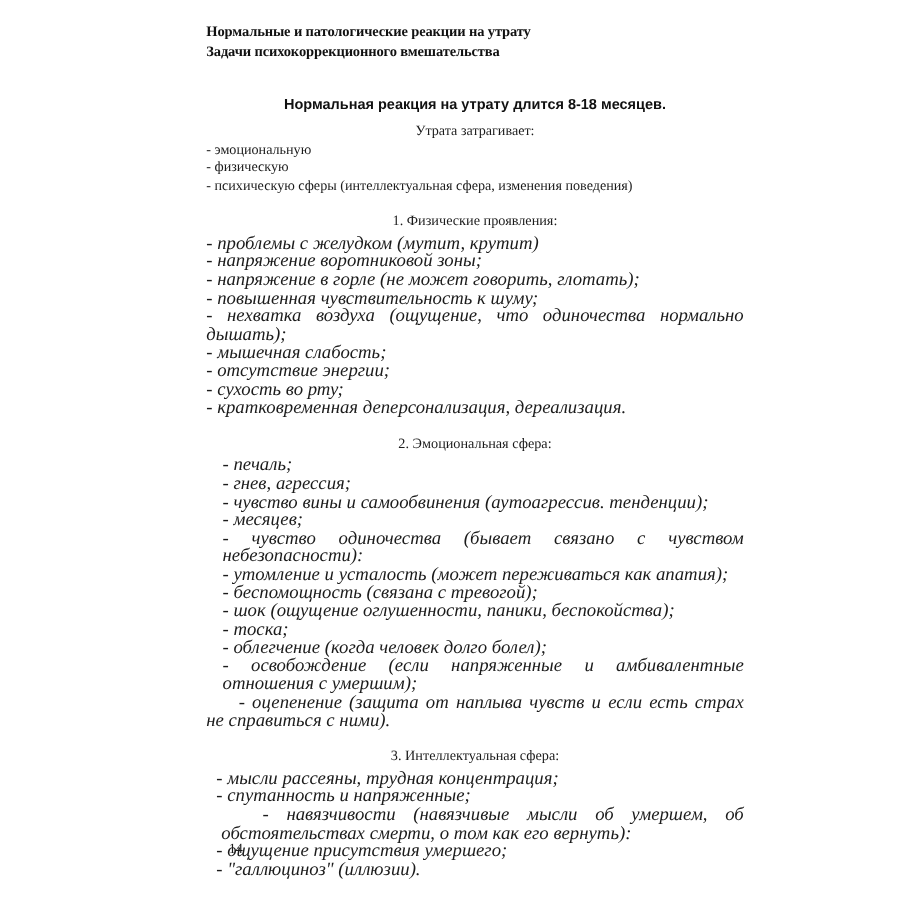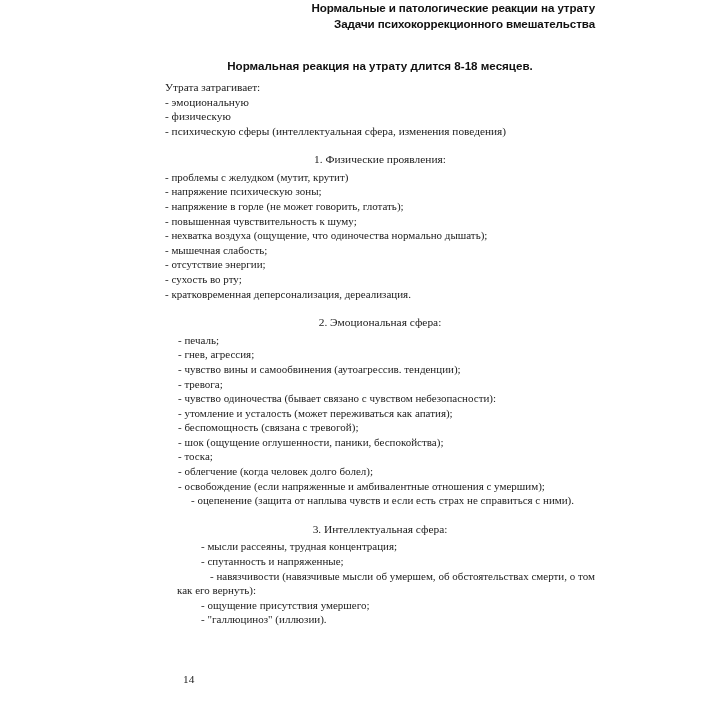--- a/index.html
+++ b/index.html
@@ -28,77 +28,79 @@
 
   .content {
     position: absolute;
     left: 165px;
     top: 0;
     width: 430px;
   }
 
   
   .doc-title {
-    text-align: right;
-    font-family: Liberation Sans, sans-serif;
+    text-align: left;
+    font-family: Liberation Serif, serif;
     font-weight: bold;
     font-size: 11.6px;
     line-height: 15.5px;
     letter-spacing: -0.1px;
     color: #111111;
+    margin-top: 18px;
   }
   .doc-title .line-1 { display: block; }
   .doc-title .line-2 { display: block; }
 
   .subtitle {
     text-align: center;
     font-family: "Liberation Sans", "DejaVu Sans", sans-serif;
     font-weight: bold;
     font-size: 11.6px;
     line-height: 15px;
     color: #111111;
     margin-top: 27px;
   }
 
   
   .lead {
     margin-top: 7px;
     font-size: 11.3px;
     line-height: 14.6px;
   }
-  .lead .lead-head { display: block; }
+  .lead .lead-head { display: block; text-align: center; }
   .lead .lead-item { display: block; }
 
   
   .section-heading {
     text-align: center;
     font-family: "Liberation Serif", "DejaVu Serif", serif;
     font-weight: normal;
     font-size: 11.4px;
     line-height: 14.5px;
     margin-top: 14px;
     margin-bottom: 3px;
   }
 
   
   .items {
-    font-size: 11px;
+    font-size: 15px;
     line-height: 14.6px;
+    font-style: italic;
   }
   .item {
     display: block;
     text-align: justify;
     text-justify: inter-word;
   }
   
   .indent-0 .item { margin-left: 0px; text-indent: 0px; }
   
   .indent-1 .item { margin-left: 13px; text-indent: 0px; }
   
-  .indent-2 .item { margin-left: 36px; text-indent: 0px; }
+  .indent-2 .item { margin-left: 8px; text-indent: 0px; }
 
   
   .item.wrap {
     margin-left: 0px;
     text-indent: 26px;
   }
   .indent-1 .item.wrap { margin-left: 0px; text-indent: 26px; }
   .indent-2 .item.wrap { margin-left: 12px; text-indent: 33px; }
 
   
@@ -127,36 +129,36 @@
     <div class="lead">
       <span class="lead-head">Утрата затрагивает:</span>
       <span class="lead-item">- эмоциональную</span>
       <span class="lead-item">- физическую</span>
       <span class="lead-item">- психическую сферы (интеллектуальная сфера, изменения поведения)</span>
     </div>
 
     <div class="section-heading">1. Физические проявления:</div>
     <div class="items indent-0">
       <span class="item">- проблемы с желудком (мутит, крутит)</span>
-      <span class="item">- напряжение психическую зоны;</span>
+      <span class="item">- напряжение воротниковой зоны;</span>
       <span class="item">- напряжение в горле (не может говорить, глотать);</span>
       <span class="item">- повышенная чувствительность к шуму;</span>
       <span class="item">- нехватка воздуха (ощущение, что одиночества нормально дышать);</span>
       <span class="item">- мышечная слабость;</span>
       <span class="item">- отсутствие энергии;</span>
       <span class="item">- сухость во рту;</span>
       <span class="item">- кратковременная деперсонализация, дереализация.</span>
     </div>
 
     <div class="section-heading">2. Эмоциональная сфера:</div>
     <div class="items indent-1">
       <span class="item">- печаль;</span>
       <span class="item">- гнев, агрессия;</span>
       <span class="item">- чувство вины и самообвинения (аутоагрессив. тенденции);</span>
-      <span class="item">- тревога;</span>
+      <span class="item">- месяцев;</span>
       <span class="item">- чувство одиночества (бывает связано с чувством небезопасности):</span>
       <span class="item">- утомление и усталость (может переживаться как апатия);</span>
       <span class="item">- беспомощность (связана с тревогой);</span>
       <span class="item">- шок (ощущение оглушенности, паники, беспокойства);</span>
       <span class="item">- тоска;</span>
       <span class="item">- облегчение (когда человек долго болел);</span>
       <span class="item">- освобождение (если напряженные и амбивалентные отношения с умершим);</span>
       <span class="item wrap">- оцепенение (защита от наплыва чувств и если есть страх не справиться с ними).</span>
     </div>
 

